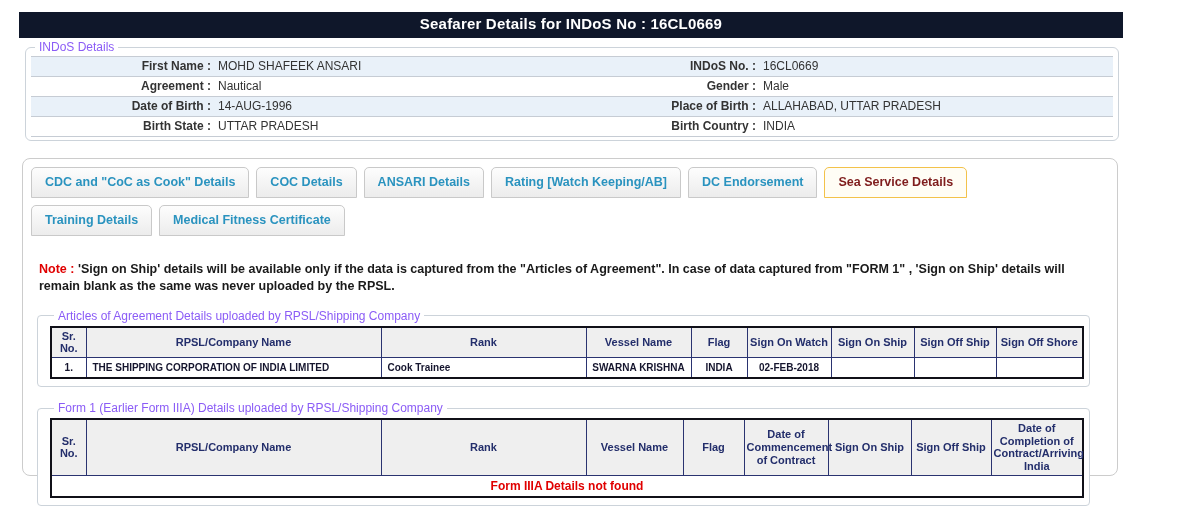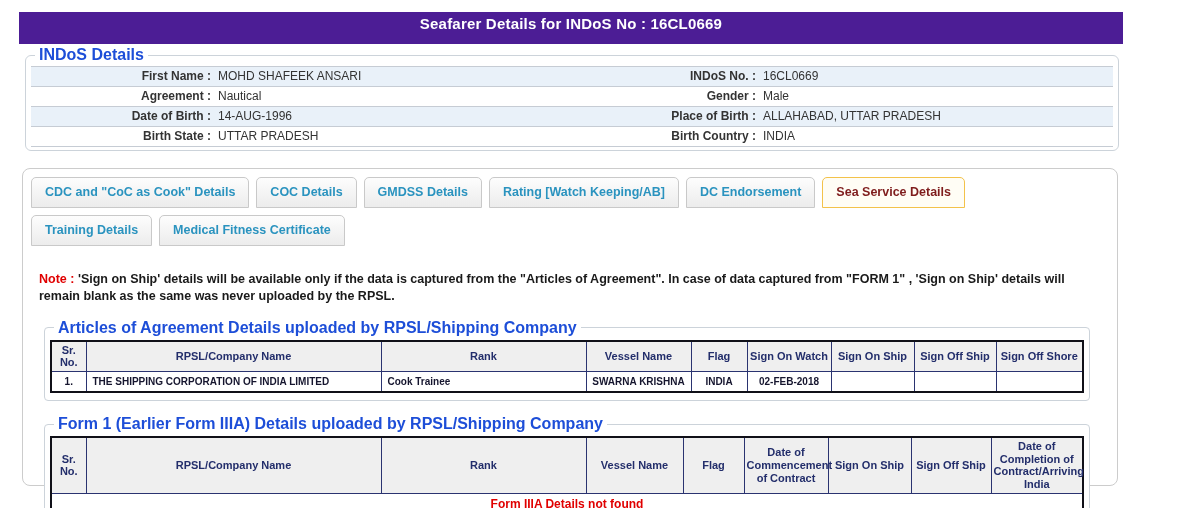--- a/index.html
+++ b/index.html
@@ -1,26 +1,26 @@
 <!DOCTYPE html>
 <html><head>
 <meta charset="utf-8">
 <style>
   * { box-sizing: border-box; margin: 0; padding: 0; }
   html, body { width: 1177px; height: 508px; background: #ffffff; overflow: hidden;
     font-family: "Liberation Sans", sans-serif; }
 
   
-  .title-bar { margin: 12px 54px 0 19px; height: 32px; background: #4c1d95;
+  .title-bar { margin: 12px 54px 0 19px; height: 26px; background: #0f172a;
     color: #ffffff; font-weight: bold; font-size: 15px; text-align: center;
     line-height: 23px; letter-spacing: 0.2px; }
 
   
   fieldset { border: 1px solid #ccd3da; border-radius: 6px; background: #fff; }
-  legend { color: #1d4ed8; font-weight: bold; font-size: 16px; padding: 0 4px; margin-left: 4px; }
+  legend { color: #8b5cf6; font-weight: normal; font-size: 12px; padding: 0 4px; margin-left: 4px; }
 
   .indos-fieldset { margin: 2px 58px 0 25px; padding: 2px 5px 3px 5px; }
   .detail-rows { border-top: 1px solid #c6ccd4; }
   .detail-row { display: flex; height: 20px; line-height: 19px; font-size: 12px;
     border-bottom: 1px solid #c6ccd4; color: #333; }
   .detail-row:nth-child(odd) { background: #e9f1f9; }
   .dl1 { width: 180px; text-align: right; font-weight: bold; }
   .dv1 { width: 375px; padding-left: 7px; }
   .dl2 { width: 170px; text-align: right; font-weight: bold; }
   .dv2 { flex: 1; padding-left: 7px; }
@@ -32,21 +32,21 @@
   .tabs { display: flex; flex-wrap: wrap; gap: 7px 7px; width: 1060px; }
   .tab { border: 1px solid #c9c9c9; border-radius: 5px 5px 0 0;
     background: linear-gradient(#fdfdfd, #ececec); color: #2a93bf; font-weight: bold;
     font-size: 12.5px; padding: 7px 13px 8px 13px; cursor: pointer; white-space: nowrap; }
   .tab.active { background: #fffdf5; border-color: #f3c24a; color: #7f1d1d; }
 
   .note { margin: 25px 10px 0 8px; font-size: 12.5px; font-weight: bold;
     color: #1a1a1a; line-height: 1.35; }
   .note-label { color: #e00000; }
 
-  .table-fieldset { margin: 14px 28px 0 13px; padding: 3px 5px 7px 5px; border-radius: 4px; }
+  .table-fieldset { margin: 14px 28px 0 6px; padding: 3px 5px 7px 12px; border-radius: 4px; }
 
   table { border-collapse: collapse; width: 1032px; border: 2px solid #101018;
     table-layout: fixed; }
   th { background: #efefef; color: #232e6b; font-size: 11px; font-weight: bold;
     text-align: center; border: 1px solid #2a3370; padding: 2px 2px; line-height: 1.15; }
   td { font-size: 10px; font-weight: bold; color: #15152e; border: 1px solid #2a3370;
     padding: 4px 4px; text-align: center; }
   td.al { text-align: left; padding-left: 6px; }
   td.empty-msg { color: #e00000; font-size: 12px; text-align: center; padding: 3px; }
   .t1 th { height: 26px; }
@@ -83,21 +83,21 @@
       <span class="dl2">Birth Country :</span>
       <span class="dv2">INDIA</span>
     </div>
   </div>
 </fieldset>
 
 <div class="main-box">
   <div class="tabs">
     <div class="tab">CDC and "CoC as Cook" Details</div>
     <div class="tab">COC Details</div>
-    <div class="tab">GMDSS Details</div>
+    <div class="tab">ANSARI Details</div>
     <div class="tab">Rating [Watch Keeping/AB]</div>
     <div class="tab">DC Endorsement</div>
     <div class="tab active">Sea Service Details</div>
     <div class="tab">Training Details</div>
     <div class="tab">Medical Fitness Certificate</div>
   </div>
 
   <div class="note">
     <span class="note-label">Note :</span>
     <span>'Sign on Ship' details will be available only if the data is captured from the "Articles of Agreement". In case of data captured from "FORM 1" , 'Sign on Ship' details will remain blank as the same was never uploaded by the RPSL.</span>

